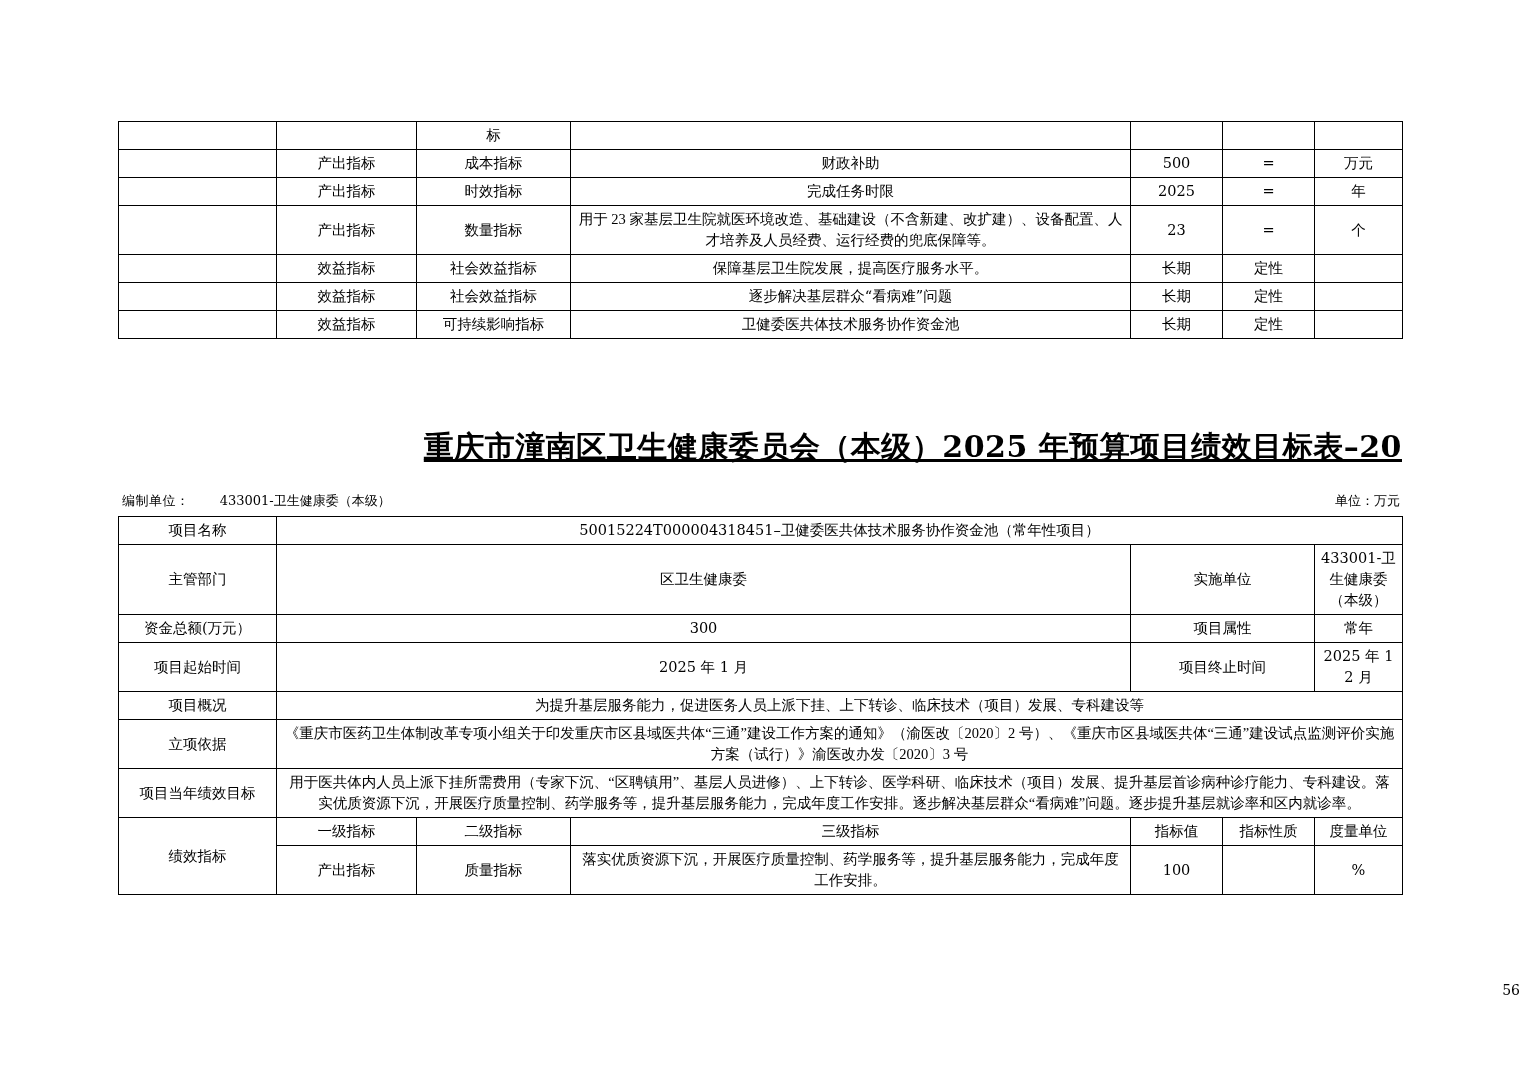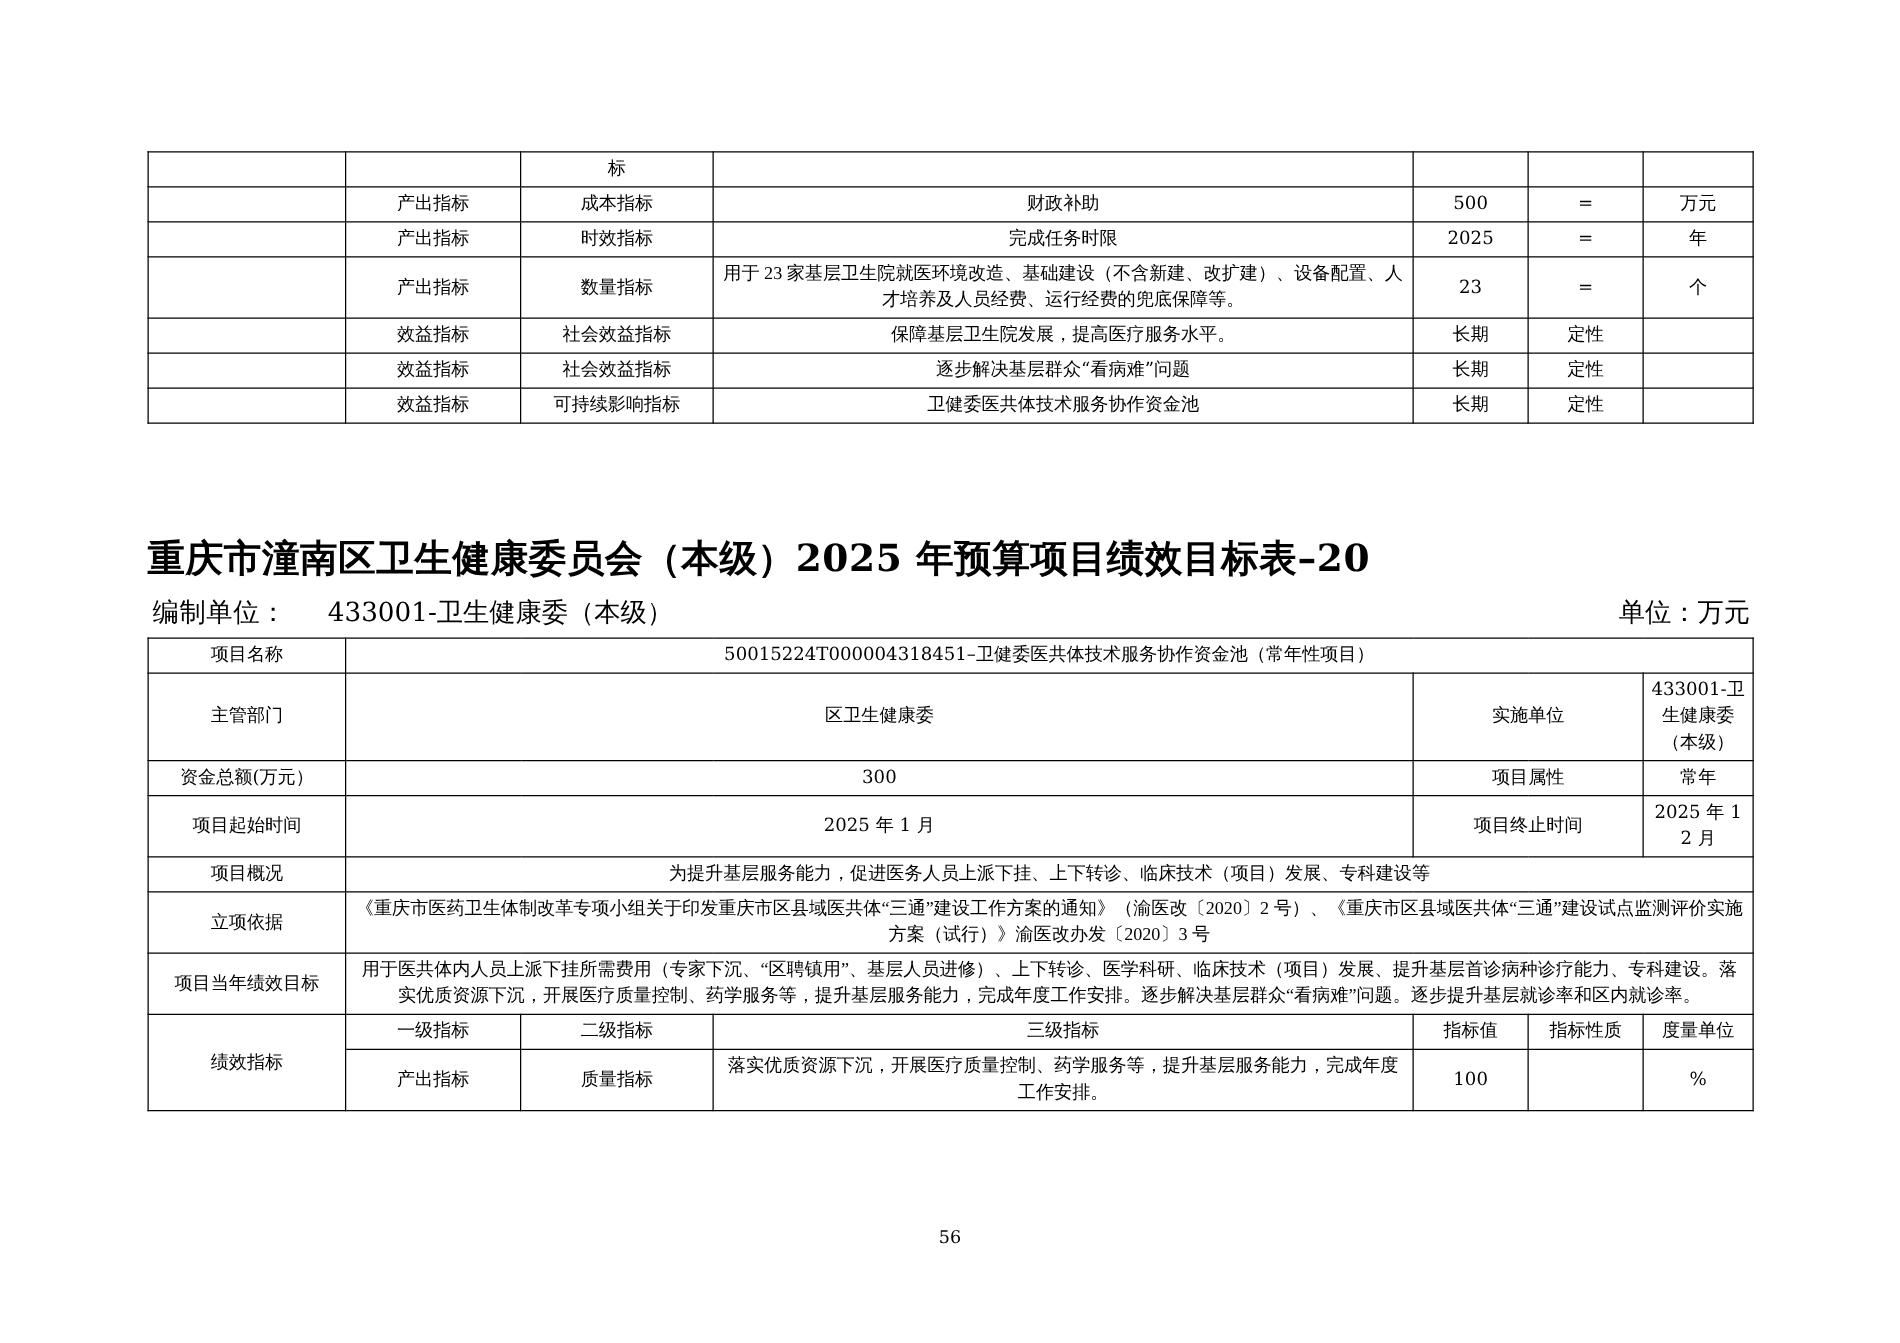--- a/index.html
+++ b/index.html
@@ -41,48 +41,49 @@
 
   
   .top-table-wrap {
     padding-top: 121px;
   }
   table.top td { height: 20px; }
 
   
   .title {
     margin-top: 88px;
-    text-align: left;
+    text-align: right;
     font-size: 30px;
     font-weight: bold;
     letter-spacing: 0.5px;
     white-space: nowrap;
+    text-decoration: underline;
   }
   .subline {
-    margin-top: 8px;
+    margin-top: 24px;
     display: flex;
     justify-content: space-between;
     align-items: center;
-    font-size: 21px;
+    font-size: 13px;
   }
   .subline .left { padding-left: 4px; }
   .subline .left .label { letter-spacing: 0.5px; }
   .subline .left .value { padding-left: 26px; }
   .subline .right { padding-right: 2px; }
 
   .main-table-wrap { margin-top: 6px; }
   table.main td { font-size: 14.5px; margin-top: 22px; }
   .tight { line-height: 1.5; font-family: Liberation Serif, serif; }
 
   .pagenum {
     position: absolute;
     left: 0;
     right: 0;
     bottom: 76px;
-    text-align: center;
+    text-align: right;
     font-size: 14px;
   }
 </style>
 </head>
 <body>
 
 <div class="page">
 
   <div class="top-table-wrap">
     <table class="grid top">

